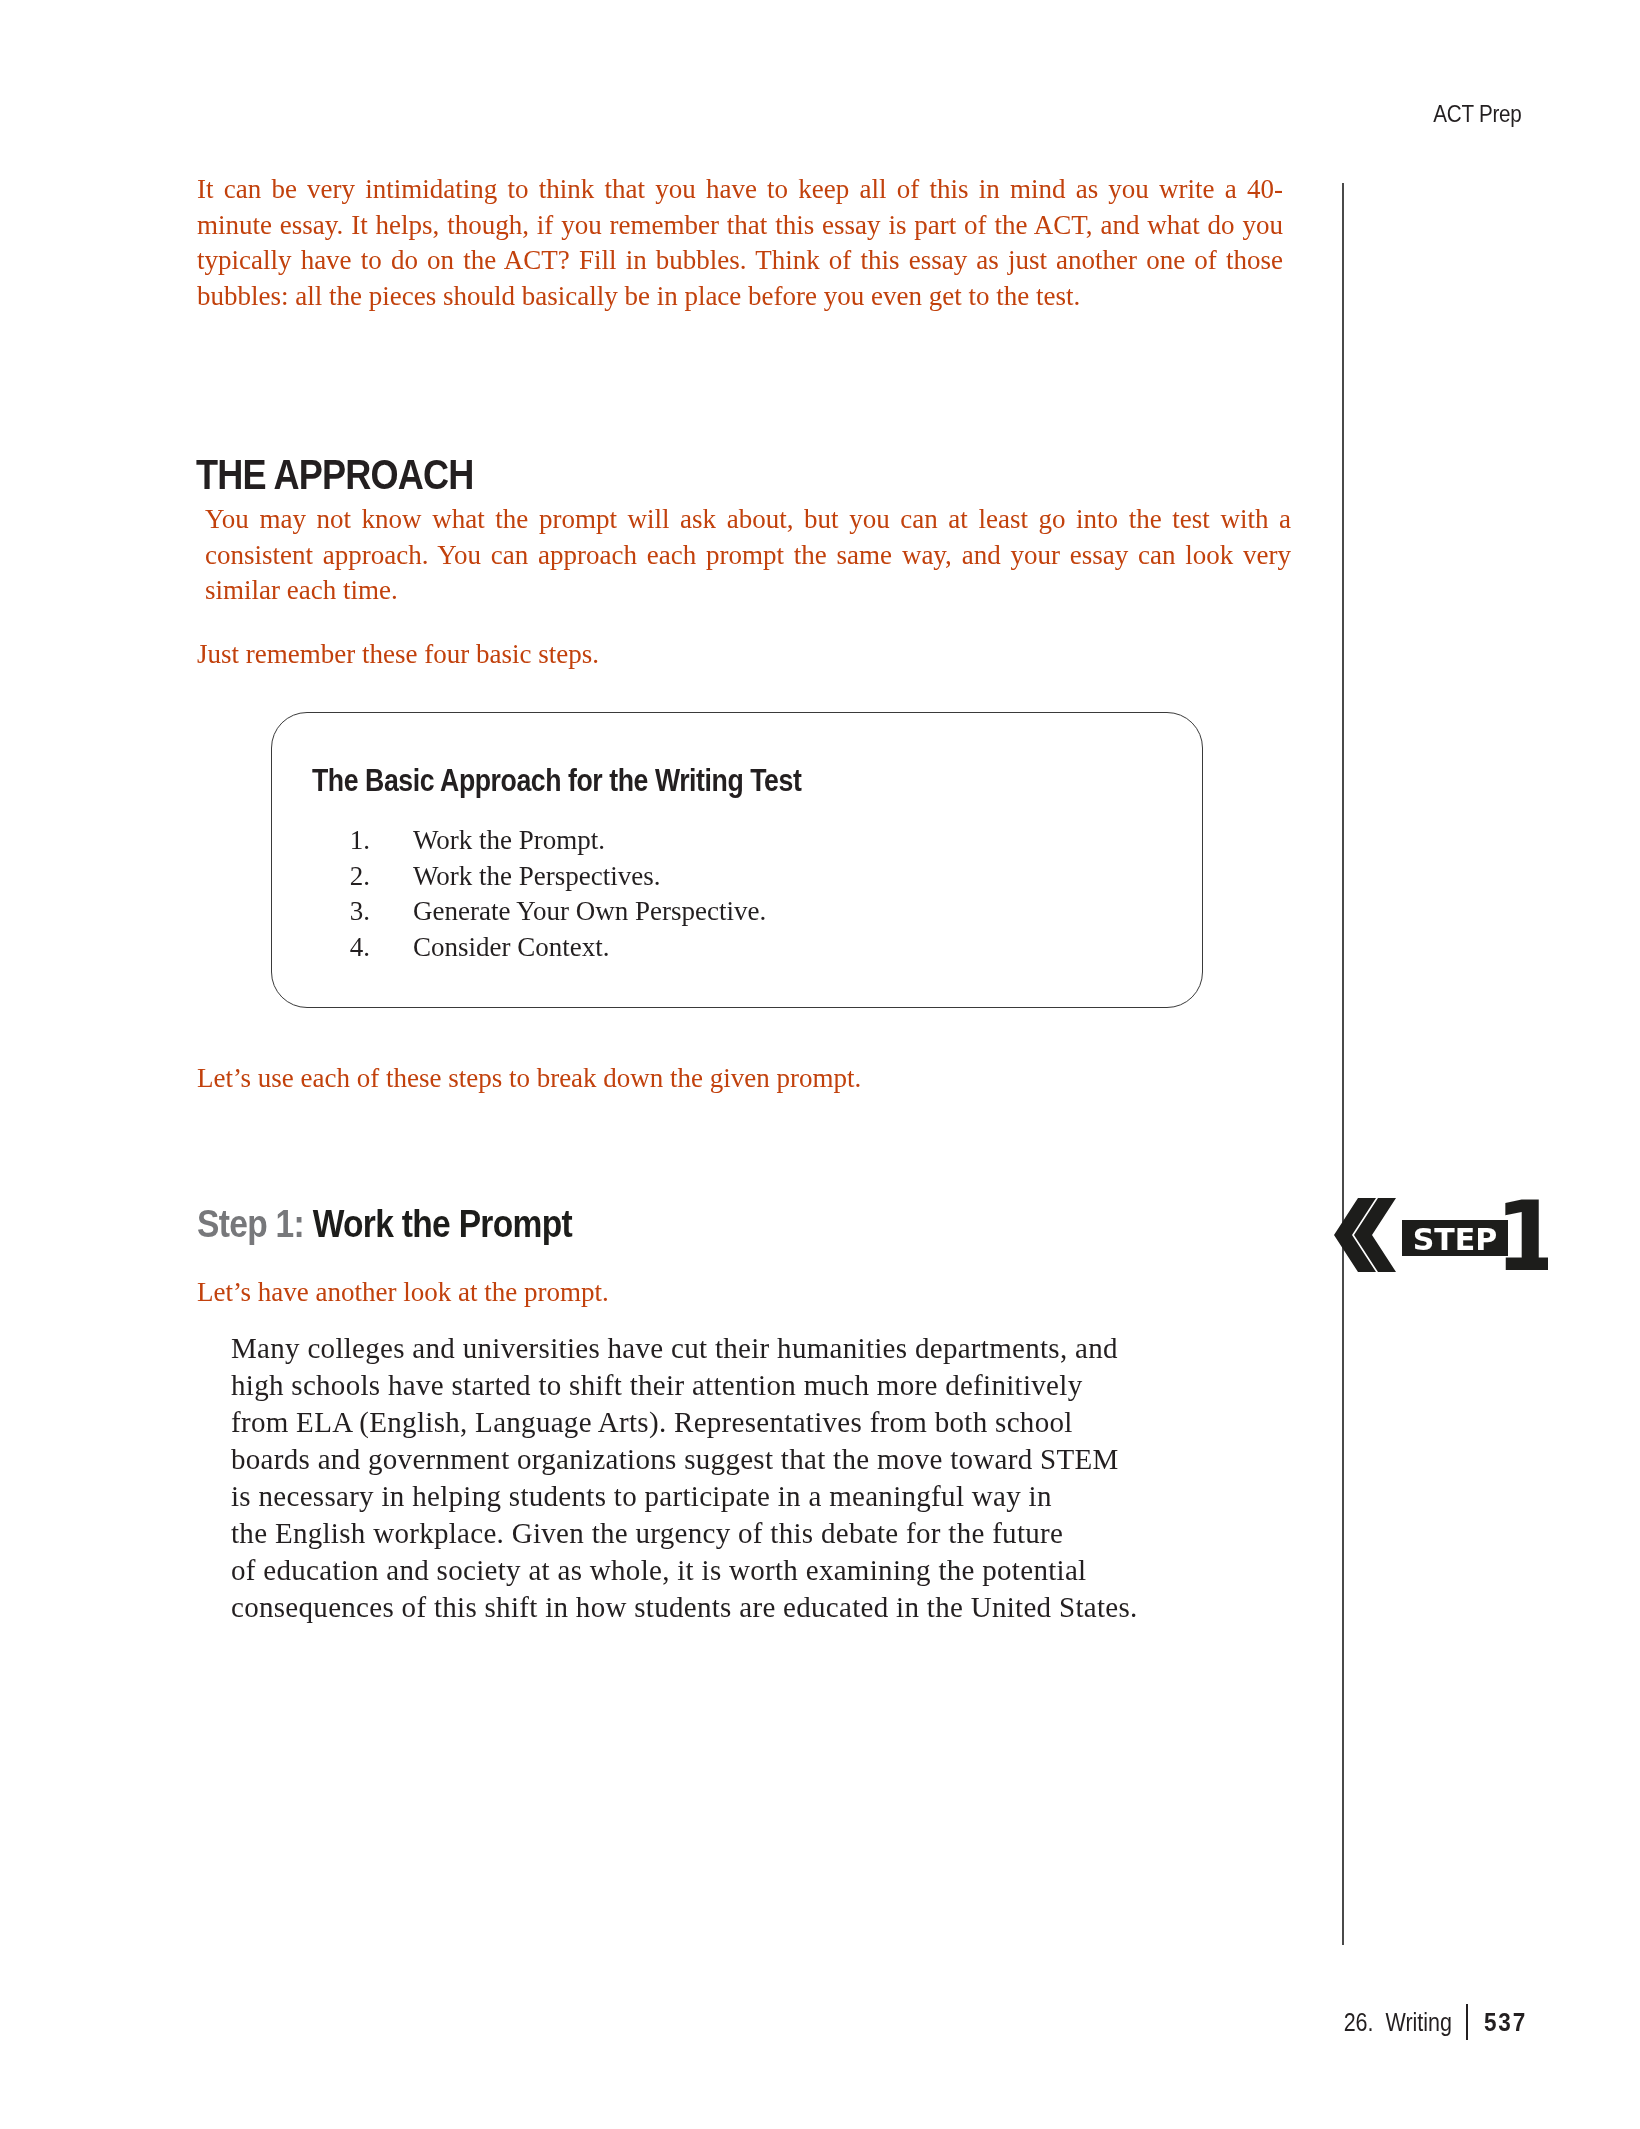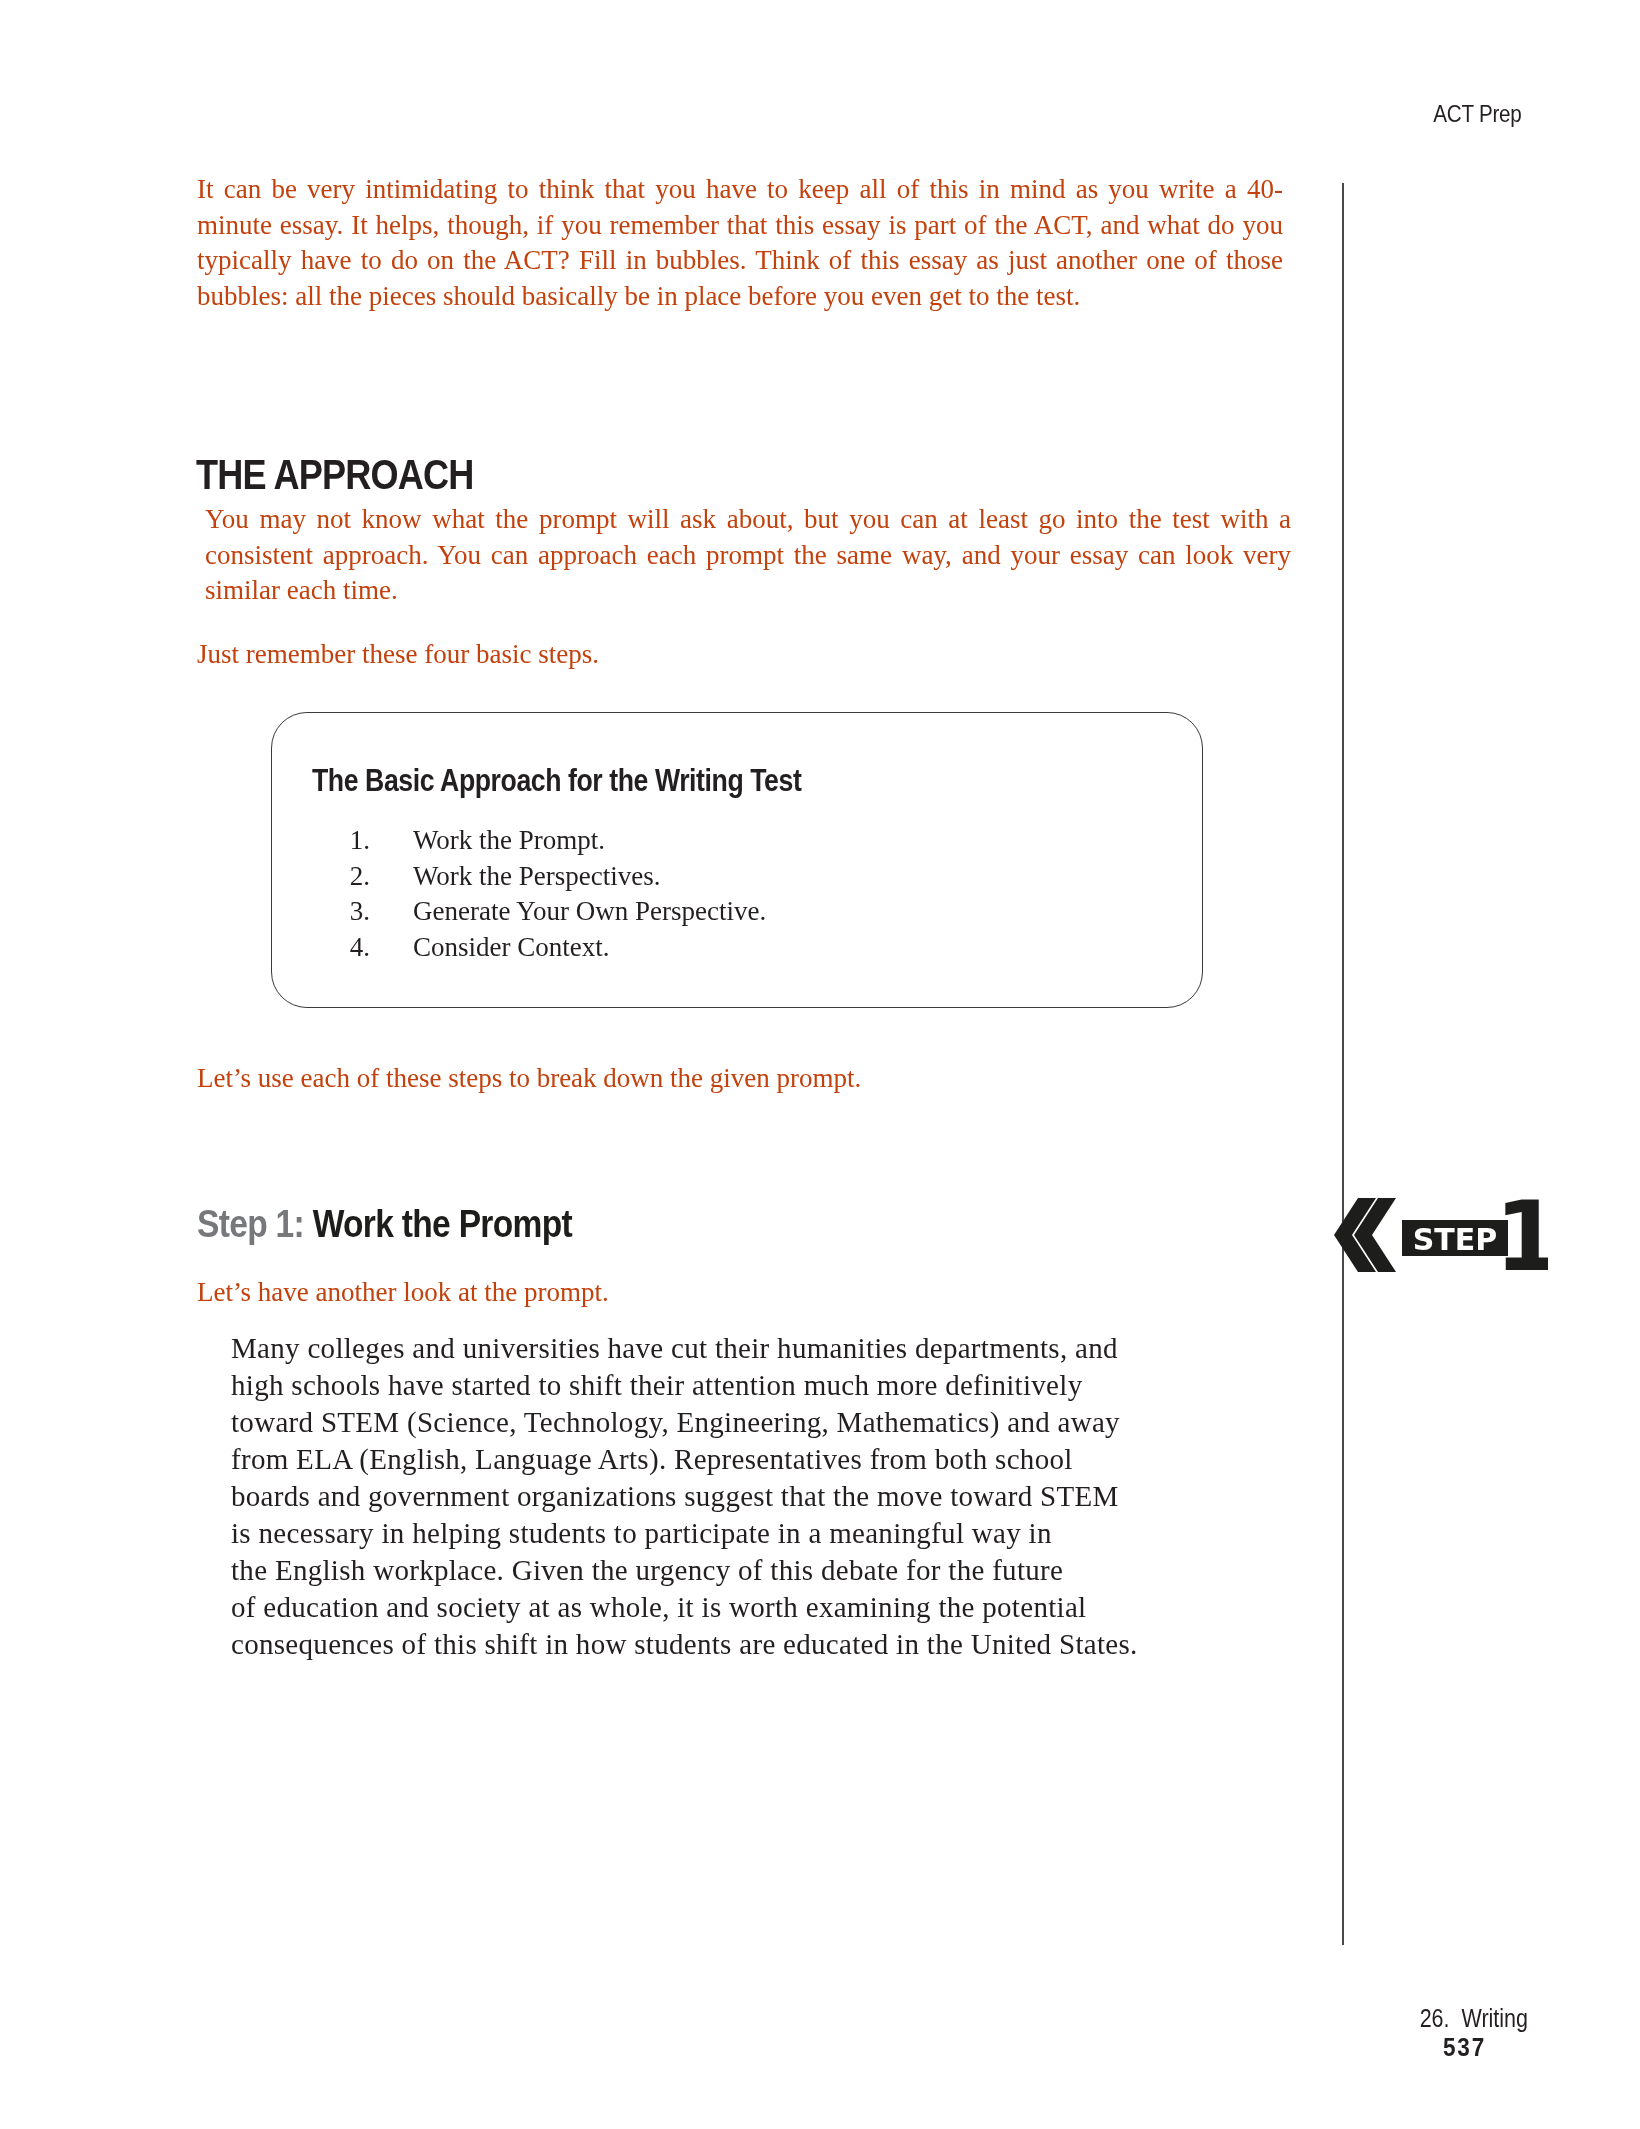--- a/index.html
+++ b/index.html
@@ -35,21 +35,21 @@
 
   #look-lead { top: 1275px; left: 197px; white-space: nowrap; }
 
   #prompt { left: 231px; top: 1330px; width: 1030px; font-size: 29px; line-height: 37px; letter-spacing: 0.3px; color: #231f20; }
   #prompt span { display: block; white-space: nowrap; }
 
   #margin-rule { left: 1342px; top: 183px; width: 2px; height: 1762px; background: #4a4a4a; }
 
   #step-badge { left: 1318px; top: 1180px; width: 230px; height: 92px; }
 
-  #footer { top: 2004px; right: 108px; display: flex; align-items: center; height: 36px; flex-direction: column; }
+  #footer { top: 2004px; right: 108px; display: flex; align-items: center; height: 36px; }
   #footer-chapter { font-size: 25px; transform: scaleX(0.86); transform-origin: right center; color: #231f20; white-space: nowrap; margin-right: 4px; }
   #footer-divider { width: 2px; height: 36px; background: #231f20; margin: 0 16px 0 10px; }
   #footer-page { font-size: 25px; font-weight: bold; letter-spacing: 2px; transform: scaleX(0.9); transform-origin: left center; color: #231f20; }
 </style>
 </head>
 <body>
 
 <div id="running-head" class="abs sans">ACT Prep</div>
 
 <div id="margin-rule" class="abs"></div>
@@ -95,21 +95,20 @@
   <rect x="84" y="40" width="106" height="36" fill="#1d1d1b"></rect>
   <text x="137" y="70" text-anchor="middle" font-family="'DejaVu Sans', sans-serif" font-weight="bold" font-size="30" fill="#ffffff">STEP</text>
   <text x="210" y="90" text-anchor="middle" font-family="'DejaVu Sans', sans-serif" font-weight="bold" font-size="96" fill="#1d1d1b">1</text>
 </svg>
 
 <p id="look-lead" class="abs serif body-text" style="margin:0">Let’s have another look at the prompt.</p>
 
 <div id="prompt" class="abs serif">
   <span>Many colleges and universities have cut their humanities departments, and</span>
   <span>high schools have started to shift their attention much more definitively</span>
-  <span>toward STEM (Science, Technology, Engineering, Mathematics) and away</span>
   <span>from ELA (English, Language Arts). Representatives from both school</span>
   <span>boards and government organizations suggest that the move toward STEM</span>
   <span>is necessary in helping students to participate in a meaningful way in</span>
   <span>the English workplace. Given the urgency of this debate for the future</span>
   <span>of education and society at as whole, it is worth examining the potential</span>
   <span>consequences of this shift in how students are educated in the United States.</span>
 </div>
 
 <div id="footer" class="abs sans">
   <span id="footer-chapter" style="white-space:pre">26.  Writing</span>

